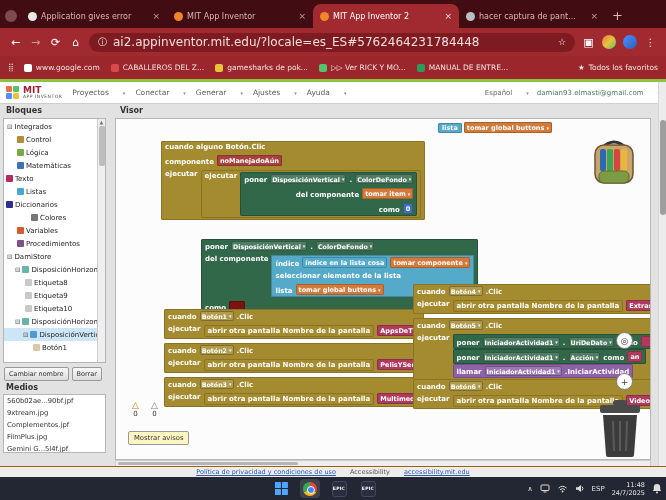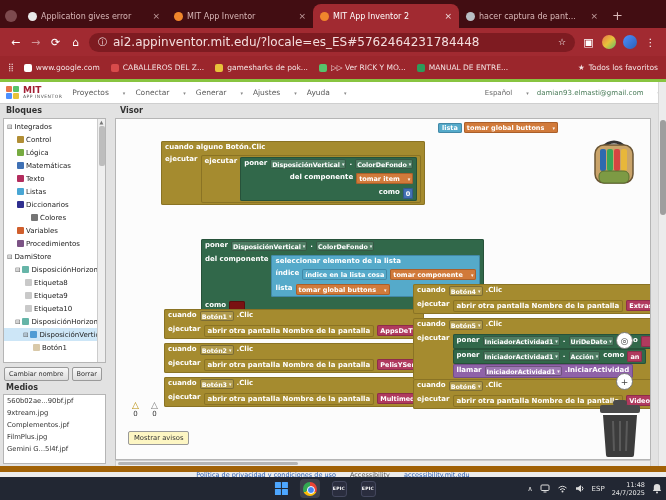--- a/index.html
+++ b/index.html
@@ -60,60 +60,60 @@
   .paneltitle{position:absolute;font-size:8px;font-weight:bold;color:#333}
   #tree-panel{position:absolute;left:3px;top:14px;width:103px;height:245px;background:#fff;border:1px solid #b5b5b5;overflow:hidden;padding-top:1px}
   .trow{display:flex;align-items:center;gap:2px;height:13px;font-size:7px;color:#222;white-space:nowrap;padding-right:8px}
   .trow.active{background:#cde6f7}
   .tprefix{font-size:6.5px;color:#555}
   .tsq{width:7px;height:7px;border-radius:1px;flex:none}
   #tree-sb{position:absolute;left:97px;top:15px;width:8px;height:243px;background:#efefef;border-left:1px solid #ccc;font-size:5px;color:#777;text-align:center}
   #tree-sb .thumb{width:6px;height:40px;background:#bdbdbd;margin:1px auto;border-radius:2px}
   #side-buttons{position:absolute;left:4px;top:263px;display:flex;gap:3px}
   .sbtn{font-family:inherit;font-size:6.5px;padding:2px 4px;background:linear-gradient(#f8f8f8,#dcdcdc);border:1px solid #9a9a9a;border-radius:2px;color:#333}
-  #media-panel{position:absolute;left:3px;top:290px;width:103px;height:70px;background:#fff;border:1px solid #b5b5b5;overflow:hidden;padding-top:1px}
+  #media-panel{position:absolute;left:3px;top:290px;width:103px;height:59px;background:#fff;border:1px solid #b5b5b5;overflow:hidden;padding-top:1px}
   .mrow{height:12px;font-size:6.8px;color:#333;padding:1px 3px;white-space:nowrap;overflow:hidden}
 
   #canvas{position:absolute;left:115px;top:14px;width:536px;height:342px;background:#fcfcfc;border:1px solid #b5b5b5;overflow:hidden}
   #canvas-hscroll{position:absolute;left:115px;top:356px;width:536px;height:7px;background:#eee;border:1px solid #ccc}
   #canvas-hscroll .thumb{position:absolute;left:2px;top:1px;width:180px;height:3px;background:#b5b5b5;border-radius:2px}
   #page-scrollbar{position:absolute;right:0;top:82px;width:8px;height:384px;background:#ececec;border-left:1px solid #d5d5d5}
   #page-scrollbar .thumb{position:absolute;left:1px;top:38px;width:6px;height:95px;background:#9e9e9e;border-radius:3px}
 
   
   .blk{display:inline-block;vertical-align:top;border-radius:2px;color:#fff;font-size:7px;font-weight:bold}
   .placed{position:absolute}
-  .row{display:flex;align-items:flex-start;gap:3px;padding:2px 4px;white-space:nowrap;min-height:12px}
+  .row{display:flex;align-items:flex-end;gap:3px;padding:2px 4px;white-space:nowrap;min-height:12px}
   .row.top{align-items:flex-start}
   .row.jr{justify-content:flex-end}
   .col{display:flex;flex-direction:column;align-items:flex-start}
   .gold{background:#a58b2f;box-shadow:inset 0 0 0 1px #8a7324}
   .green{background:#31684a;box-shadow:inset 0 0 0 1px #27523a}
   .blue{background:#55aaca;box-shadow:inset 0 0 0 1px #4288a6}
   .purple{background:#8f62a8;box-shadow:inset 0 0 0 1px #734d87}
-  .chip{display:inline-flex;align-items:center;gap:8px;border-radius:2px;padding:0 3px;height:11px;font-size:6.5px;font-weight:bold;color:#fff;flex:none}
+  .chip{display:inline-flex;align-items:center;gap:2px;border-radius:2px;padding:0 3px;height:11px;font-size:6.5px;font-weight:bold;color:#fff;flex:none}
   .c-orange{background:#d17a3a;box-shadow:inset 0 0 0 1px #aa5f2a}
   .c-red{background:#a84040;box-shadow:inset 0 0 0 1px #8a3232}
   .c-pink{background:#b03a5e;box-shadow:inset 0 0 0 1px #8d2d4a}
   .c-math{background:#4271b5;box-shadow:inset 0 0 0 1px #34588e}
   .c-blue{background:#55aaca;box-shadow:inset 0 0 0 1px #4288a6}
   .c-darkred{background:#7a1212;width:16px;box-shadow:inset 0 0 0 1px #5c0d0d}
   .dd{display:inline-flex;align-items:center;gap:2px;background:rgba(255,255,255,.14);box-shadow:inset 0 0 0 1px rgba(0,0,0,.3);border-radius:2px;padding:0 2px;height:10px;font-size:6.3px;flex:none}
   .car{font-size:5px;opacity:.9}
   .frag-blue{background:#55aaca;box-shadow:inset 0 0 0 1px #4288a6;border-radius:2px;color:#fff;font-size:6.5px;font-weight:bold;padding:1px 4px}
 
   
   .zoom-circle{position:absolute;width:17px;height:17px;border-radius:50%;background:#fff;border:1px solid #777;display:flex;align-items:center;justify-content:center;font-size:9px;color:#444}
   #warnings{position:absolute;left:16px;top:282px;display:flex;gap:12px}
   .warn-group{display:flex;flex-direction:column;align-items:center;font-size:7px;color:#333}
   .warn-tri{font-size:9px;line-height:9px}
   #show-warnings{position:absolute;left:12px;top:312px;font-family:inherit;font-size:6.8px;padding:2px 5px;background:#fdf6c3;border:1px solid #999;border-radius:2px;color:#333}
 
   
-  #footer{position:absolute;left:0;top:466px;width:666px;height:11px;background:#ececec;border-top:6px solid #a16207;display:flex;align-items:center;justify-content:center;gap:14px;font-size:6.5px}
+  #footer{position:absolute;left:0;top:466px;width:666px;height:11px;background:#ececec;border-top:1px solid #a16207;display:flex;align-items:center;justify-content:center;gap:14px;font-size:6.5px}
   #footer .flink{color:#2a5db0;text-decoration:underline}
   #footer .flabel{color:#555}
 
   
   #taskbar{position:absolute;left:0;top:477px;width:666px;height:23px;background:#222733;display:flex;align-items:center}
   .tb-center{position:absolute;left:50%;transform:translateX(-58%);display:flex;gap:9px;align-items:center}
   .tb-app{width:20px;height:19px;border-radius:4px;display:flex;align-items:center;justify-content:center}
   .tb-app.active{background:rgba(255,255,255,.13)}
   .win-ic{display:grid;grid-template-columns:6px 6px;grid-template-rows:6px 6px;gap:1px}
   .win-ic i{background:#4da6ff;border-radius:.5px}
@@ -285,33 +285,33 @@
         <span class="tsq" style="background: rgb(119, 171, 65);"></span>
         <span class="tlabel">Lógica</span>
       </div>
 
       <div class="trow" style="padding-left: 11px;">
         <span class="tprefix"></span>
         <span class="tsq" style="background: rgb(63, 113, 181);"></span>
         <span class="tlabel">Matemáticas</span>
       </div>
 
-      <div class="trow" style="padding-left: 11px;">
+      <div class="trow" style="">
         <span class="tprefix"></span>
         <span class="tsq" style="background: rgb(179, 45, 94);"></span>
         <span class="tlabel">Texto</span>
       </div>
 
       <div class="trow" style="padding-left: 11px;">
         <span class="tprefix"></span>
         <span class="tsq" style="background: rgb(73, 166, 212);"></span>
         <span class="tlabel">Listas</span>
       </div>
 
-      <div class="trow" style="padding-left: 11px;">
+      <div class="trow" style="">
         <span class="tprefix"></span>
         <span class="tsq" style="background: rgb(47, 47, 143);"></span>
         <span class="tlabel">Diccionarios</span>
       </div>
 
       <div class="trow" style="padding-left: 25px;">
         <span class="tprefix"></span>
         <span class="tsq" style="background: rgb(117, 117, 117);"></span>
         <span class="tlabel">Colores</span>
       </div>
@@ -400,20 +400,24 @@
       <span class="chip c-orange">
           <span>tomar global buttons</span>
           <span class="car">▾</span>
         </span>
     </div>
 
     <div class="blk gold placed" style="left:45px;top:22px">
       <div class="row">
           <span>cuando alguno Botón.Clic</span>
         </div>
+      <div class="row">
+        <span>componente</span>
+        <span class="chip c-red">noManejadoAún</span>
+      </div>
       <div class="row top">
         <span>ejecutar</span>
         <div class="blk gold">
           <div class="row top">
             <span>ejecutar</span>
             <div class="blk green">
               <div class="row">
                 <span>poner</span>
                 <span class="dd">
                     <span>DisposiciónVertical</span>
@@ -452,30 +456,30 @@
         <span>.</span>
         <span class="dd">
             <span>ColorDeFondo</span>
             <span class="car">▾</span>
           </span>
       </div>
       <div class="row top">
         <span>del componente</span>
         <div class="blk blue">
           <div class="row">
-              <span>seleccionar elemento de la lista</span>
-            </div>
-          <div class="row">
             <span>índice</span>
             <span class="chip c-blue">índice en la lista cosa</span>
             <span class="chip c-orange">
                 <span>tomar componente</span>
                 <span class="car">▾</span>
               </span>
           </div>
+          <div class="row">
+              <span>seleccionar elemento de la lista</span>
+            </div>
           <div class="row">
             <span>lista</span>
             <span class="chip c-orange">
                 <span>tomar global buttons</span>
                 <span class="car">▾</span>
               </span>
           </div>
         </div>
       </div>
       <div class="row">

